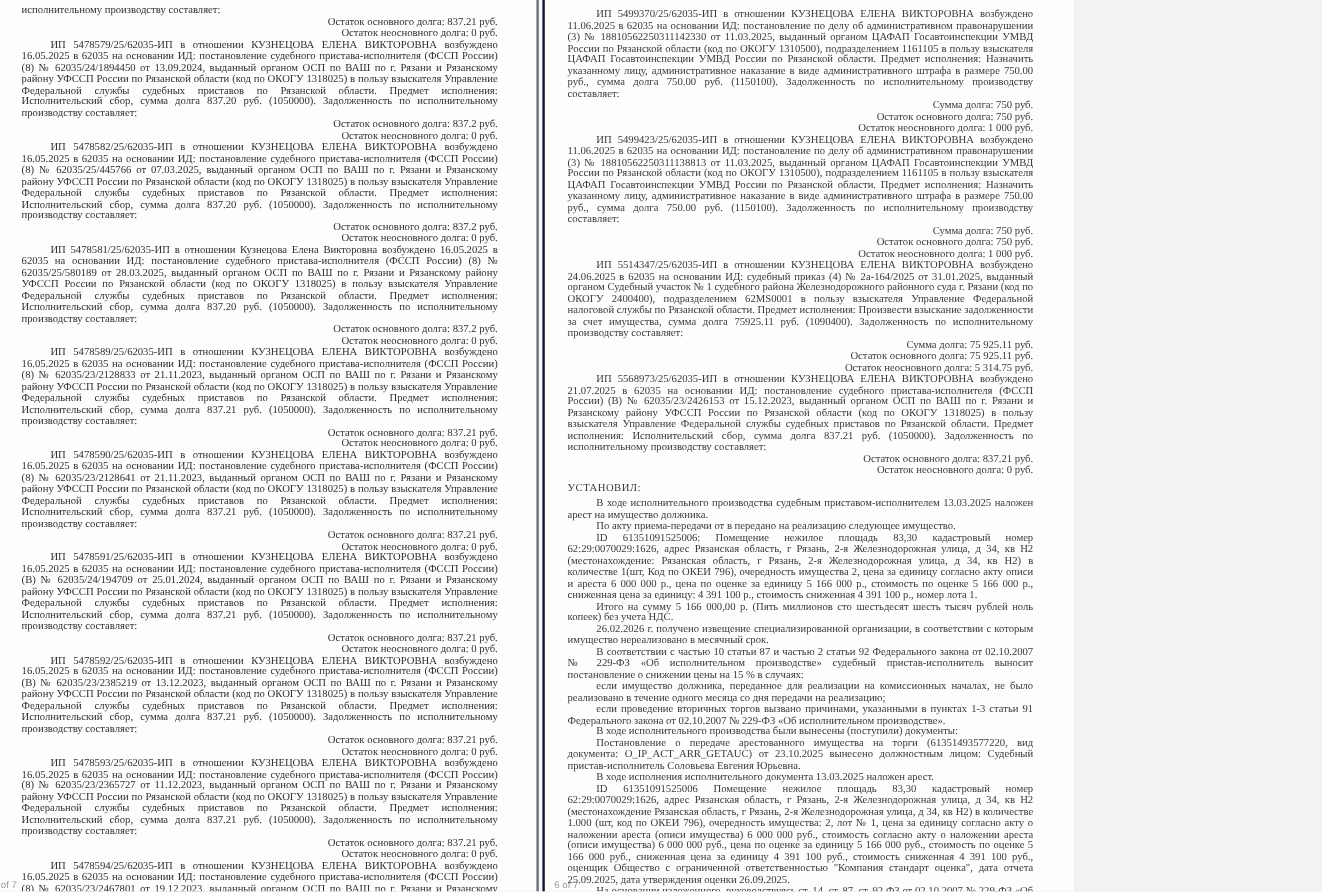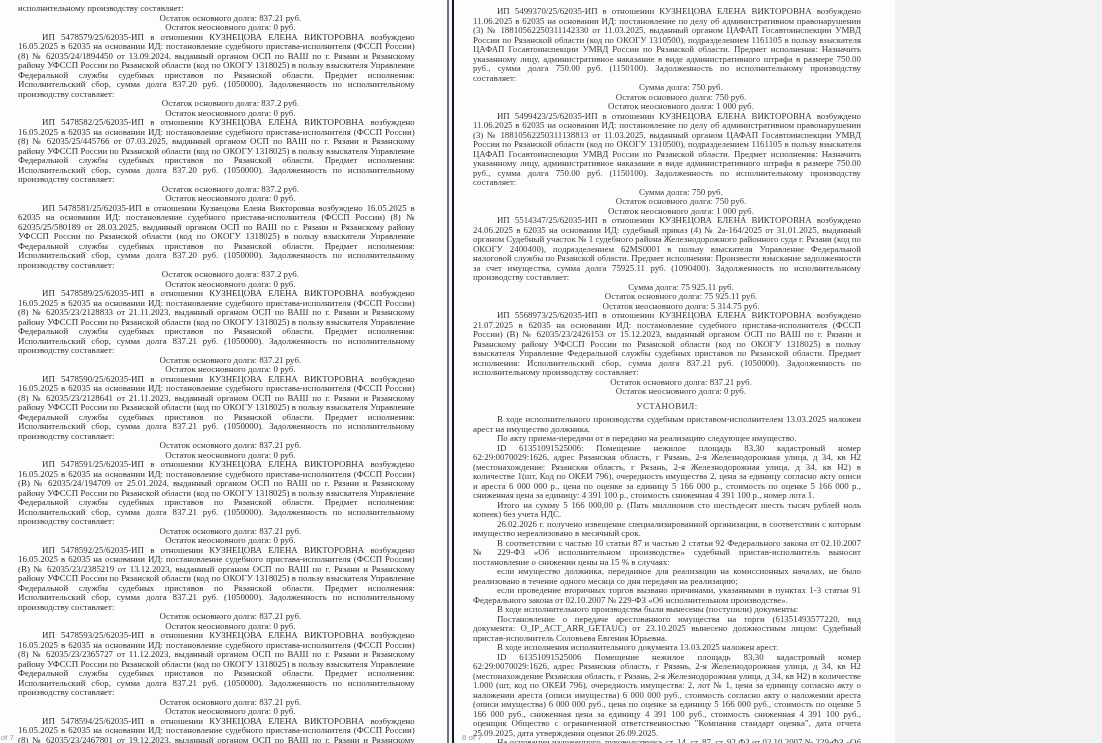--- a/index.html
+++ b/index.html
@@ -13,22 +13,22 @@
     background:#fdfdfc; height:743px; overflow:hidden; position:relative;
     box-sizing:border-box; color:#333;
     font-size:8.9px; line-height:9.5px;
   }
   .page-left  { width:553px; border-right:2px solid #6f7277; padding:4px 32px 0 18px; color:#303030; }
   .page-gap   { width:4px; background:#f6f6f8; }
   .page-right { width:545px; border-left:2px solid #0f172a; padding:7px 34px 0 19px; color:#3a3a3a; }
   p, .line { margin:0; text-align:justify; }
   .para { text-indent:24px; }
   .cont { text-indent:0; }
-  .debt { padding-left:28px; text-align:center; }
-  .heading { text-align:center; text-indent:0; margin:5px 0 4px 0; letter-spacing:.4px; }
+  .debt { padding-left:28px; text-align:right; }
+  .heading { text-align:left; text-indent:0; margin:5px 0 4px 0; letter-spacing:.4px; }
   .closing { margin-top:0; }
   .resolution { margin-top:18px; }
   .footer {
     position:absolute; bottom:1px; left:8px;
     font-family:"Liberation Sans", sans-serif; font-size:8px; color:#9a9a9a;
   }
   .footer-cut { left:-6px; }
 </style>
 </head>
 <body>

